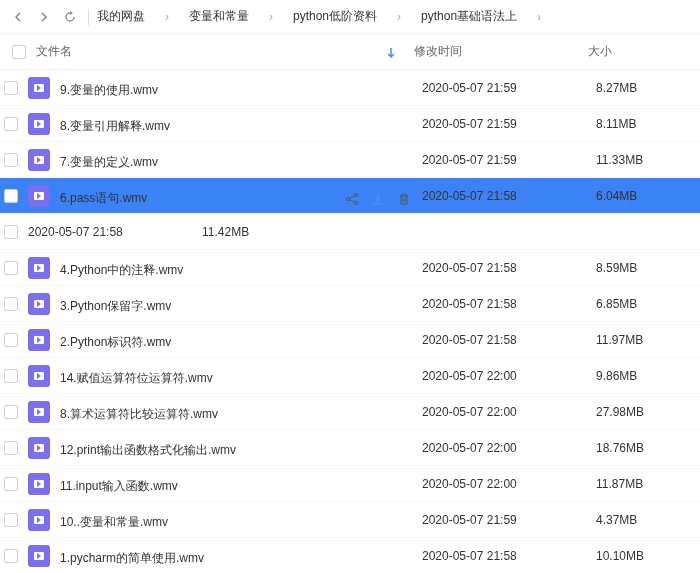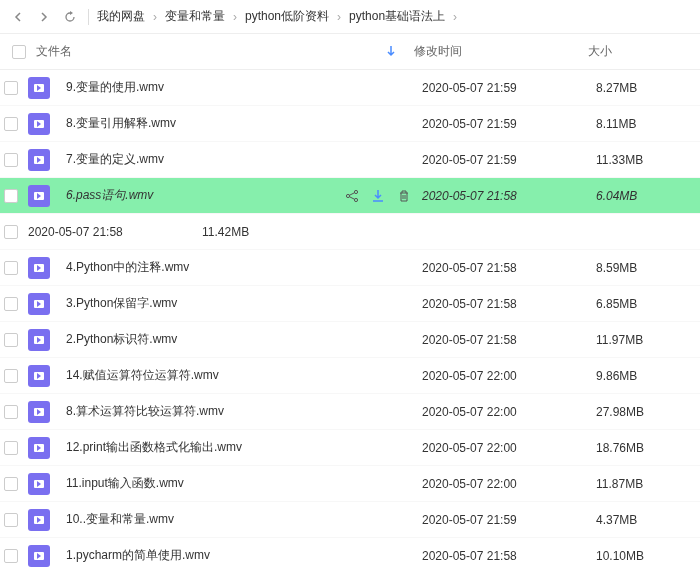--- a/index.html
+++ b/index.html
@@ -1,29 +1,29 @@
 <!DOCTYPE html>
 <html><head>
 <meta charset="utf-8">
 <style>
 * { margin: 0; padding: 0; box-sizing: border-box; }
 body { font-family: "Microsoft YaHei", Arial, sans-serif; font-size: 12px; color: #333; background: #fff; width: 700px; }
 .toolbar { display: flex; align-items: center; height: 34px; padding: 0 8px; border-bottom: 1px solid #eee; gap: 6px; }
 .tb-btn { width: 20px; height: 20px; display: flex; align-items: center; justify-content: center; color: #666; cursor: pointer; }
 .tb-sep { width: 1px; height: 16px; background: #ddd; margin: 0 2px; }
-.crumb { display: flex; align-items: center; gap: 8px; color: #333; font-size: 12px; }
+.crumb { display: flex; align-items: center; gap: 20px; color: #333; font-size: 12px; }
 .crumb span.chev { color: #aaa; }
 .header { display: flex; align-items: center; height: 36px; border-bottom: 1px solid #eee; padding: 0 12px; color: #666; font-size: 12px; }
 .col-check { width: 24px; display: flex; align-items: center; }
-.col-name { flex: 1; display: flex; align-items: center; gap: 6px; }
+.col-name { flex: 1; display: flex; align-items: flex-end; }
 .col-time { width: 150px; }
 .col-size { width: 100px; margin-left: 24px; }
 .sort-icon { color: #4a8cff; }
 .row { display: flex; align-items: center; height: 36px; padding: 0 4px; border-bottom: 1px solid #f7f7f7; }
-.row.hovered { background: #86efac; font-style: italic; }
+.row.hovered { background: #3b82f6; }
 .checkbox { width: 14px; height: 14px; border: 1px solid #ccc; border-radius: 2px; background: #fff; }
 .file-icon { width: 22px; height: 22px; background: #7a6ff0; border-radius: 3px; margin-right: 10px; position: relative; display: flex; align-items: center; justify-content: center; }
 .file-icon::before { content: ""; position: absolute; width: 10px; height: 8px; background: #fff; border-radius: 1px; }
 .file-icon::after { content: ""; position: absolute; width: 0; height: 0; border-left: 4px solid #7a6ff0; border-top: 3px solid transparent; border-bottom: 3px solid transparent; }
 .file-name { color: #333; }
 .row-actions { display: none; gap: 10px; margin-right: 10px; color: #555; }
 .row.hovered .row-actions { display: flex; }
 .act { width: 16px; height: 16px; display: flex; align-items: center; justify-content: center; cursor: pointer; }
 svg { display: block; }
 </style>

